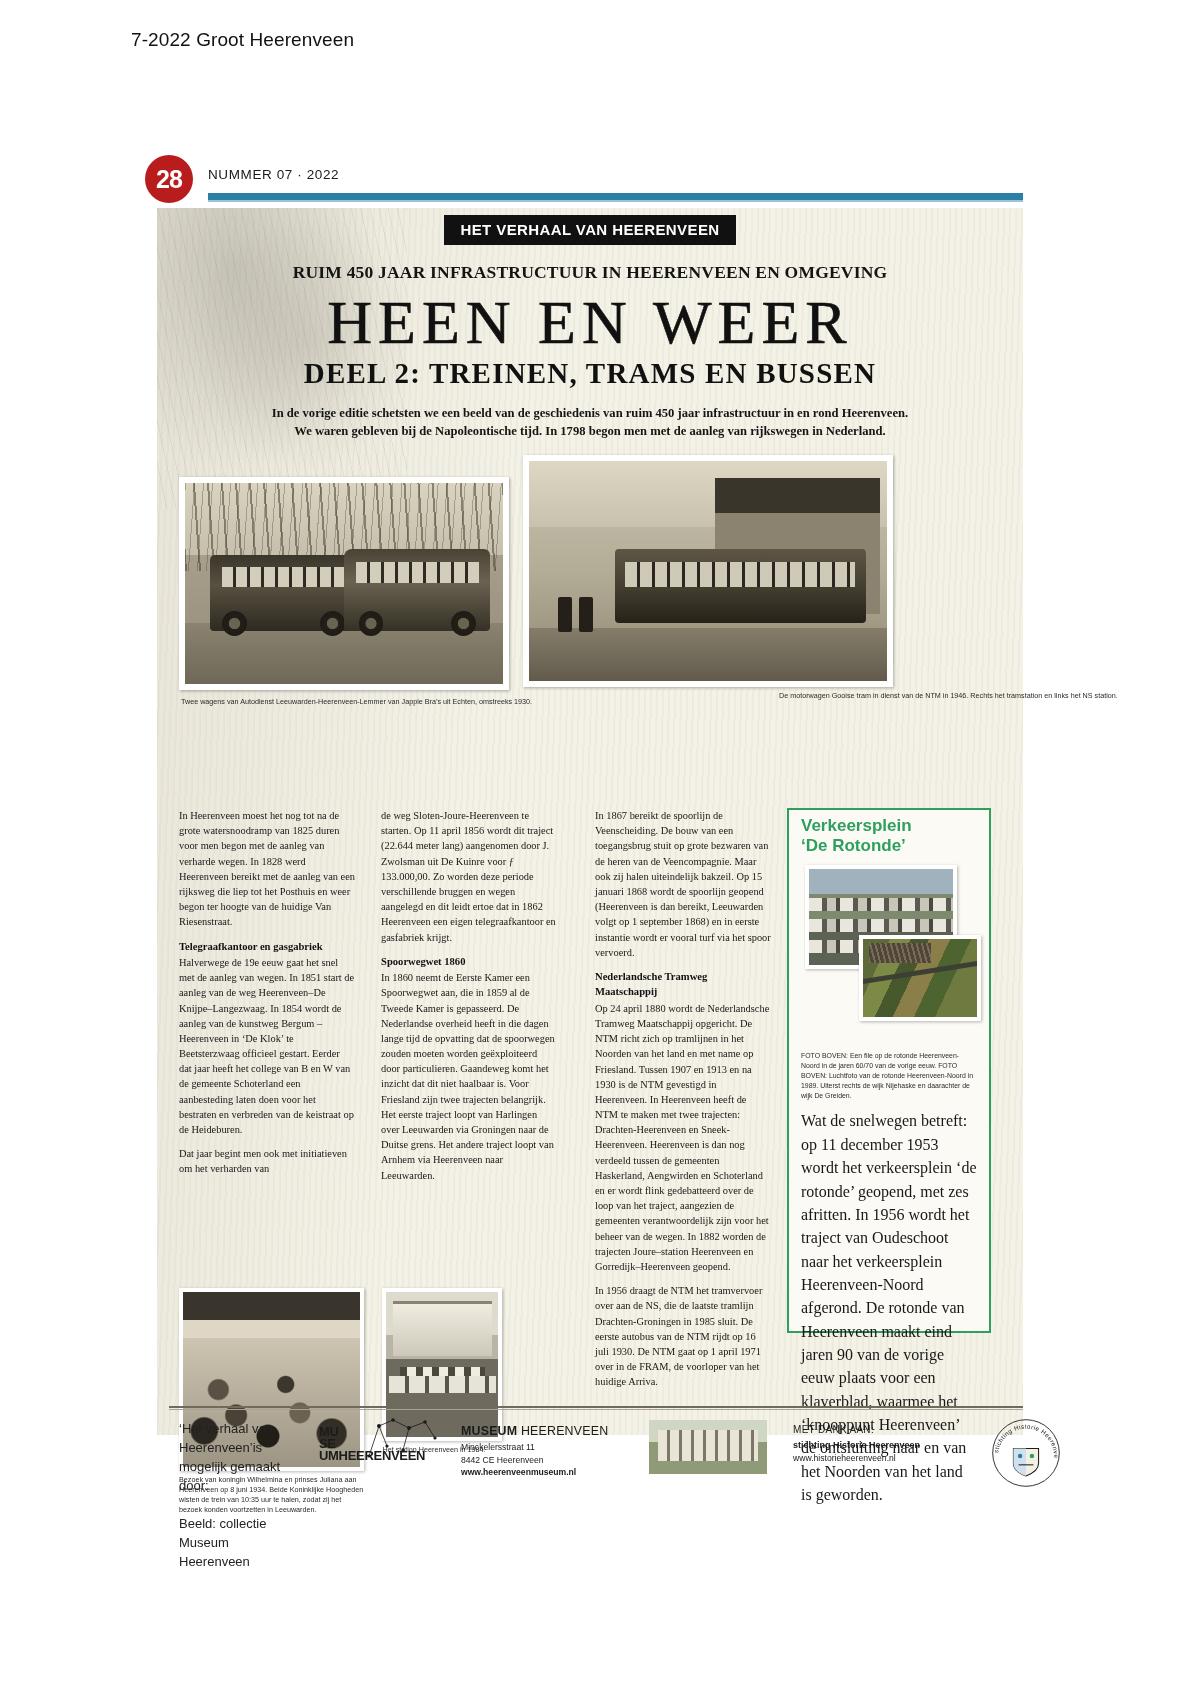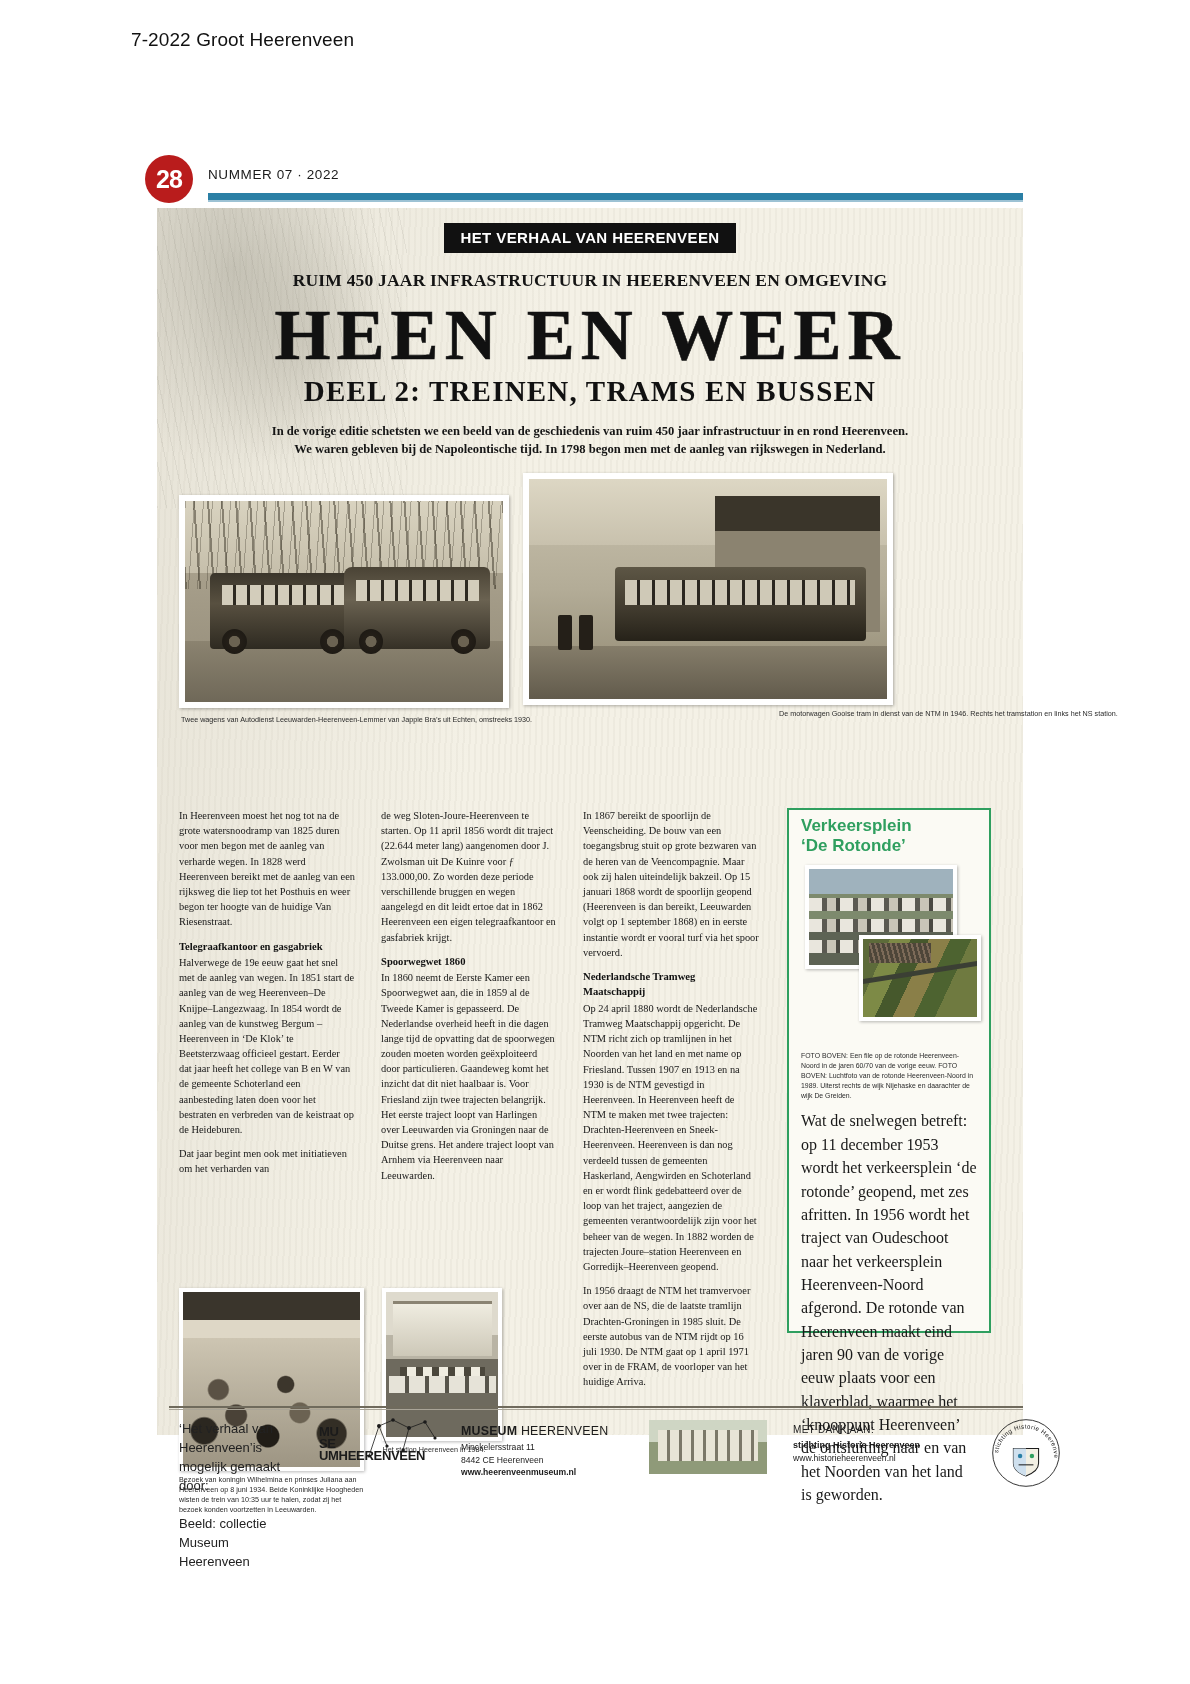--- a/index.html
+++ b/index.html
@@ -63,38 +63,38 @@
   .paper::before{
     
     content:""; position:absolute; left:0; top:0; width:250px; height:300px;
     background:
       radial-gradient(ellipse at 30% 20%, rgba(120,118,104,0.30), rgba(120,118,104,0) 60%),
       radial-gradient(ellipse at 60% 45%, rgba(140,136,120,0.22), rgba(140,136,120,0) 55%),
       repeating-linear-gradient(78deg, rgba(110,108,96,0.10) 0 1px, rgba(0,0,0,0) 1px 9px);
     pointer-events:none;
   }
 
-  .masthead { position:relative; padding-top:15px; text-align:center; z-index:2;}
+  .masthead { position:relative; padding-top:7px; text-align:center; z-index:2;}
   .kicker {
     display:inline-block;
     background:#111; color:#fff;
     font-weight:bold; font-size:15px; letter-spacing:0.4px;
     padding:6px 16px 7px;
     font-family:"Liberation Sans", sans-serif;
   }
   .eyebrow {
     margin-top:17px;
     font-family:"Liberation Serif", serif;
     font-weight:bold; font-size:17.5px; letter-spacing:0.2px; color:#141414;
   }
   .bigtitle {
     margin-top:8px;
     font-family:"Liberation Serif", serif;
-    font-weight:bold;
-    font-size:72px; line-height:1.0;
+    font-weight:normal;
+    font-size:62px; line-height:1.0;
     letter-spacing:6px;
     color:#111;
     -webkit-text-stroke:0.6px #111;
   }
   .subtitle {
     margin-top:4px;
     font-family:"Liberation Serif", serif;
     font-weight:bold;
     font-size:29px; letter-spacing:1.2px; color:#111;
   }
@@ -168,21 +168,21 @@
     font-family:"Liberation Serif", serif;
     font-size:10.4px; line-height:1.46; color:#181818; text-align:left;
   }
   .col p { margin:0 0 9px; }
   .col h4 {
     margin:0 0 1px; font-size:10.6px; font-weight:bold;
     font-family:"Liberation Serif", serif; color:#111;
   }
   .col1 { left:0; }
   .col2 { left:202px; }
-  .col3 { left:404px; }
+  .col3 { left:416px; }
 
   
   .greenbox {
     position:absolute; left:618px; top:600px; width:204px; height:525px;
     border:2.5px solid #2f9f5f; background:#fbfaf4;
     padding:6px 12px 10px;
     margin-left:12px;
   }
   .greenbox h3 {
     margin:0 0 10px; font-size:17px; line-height:1.16;

